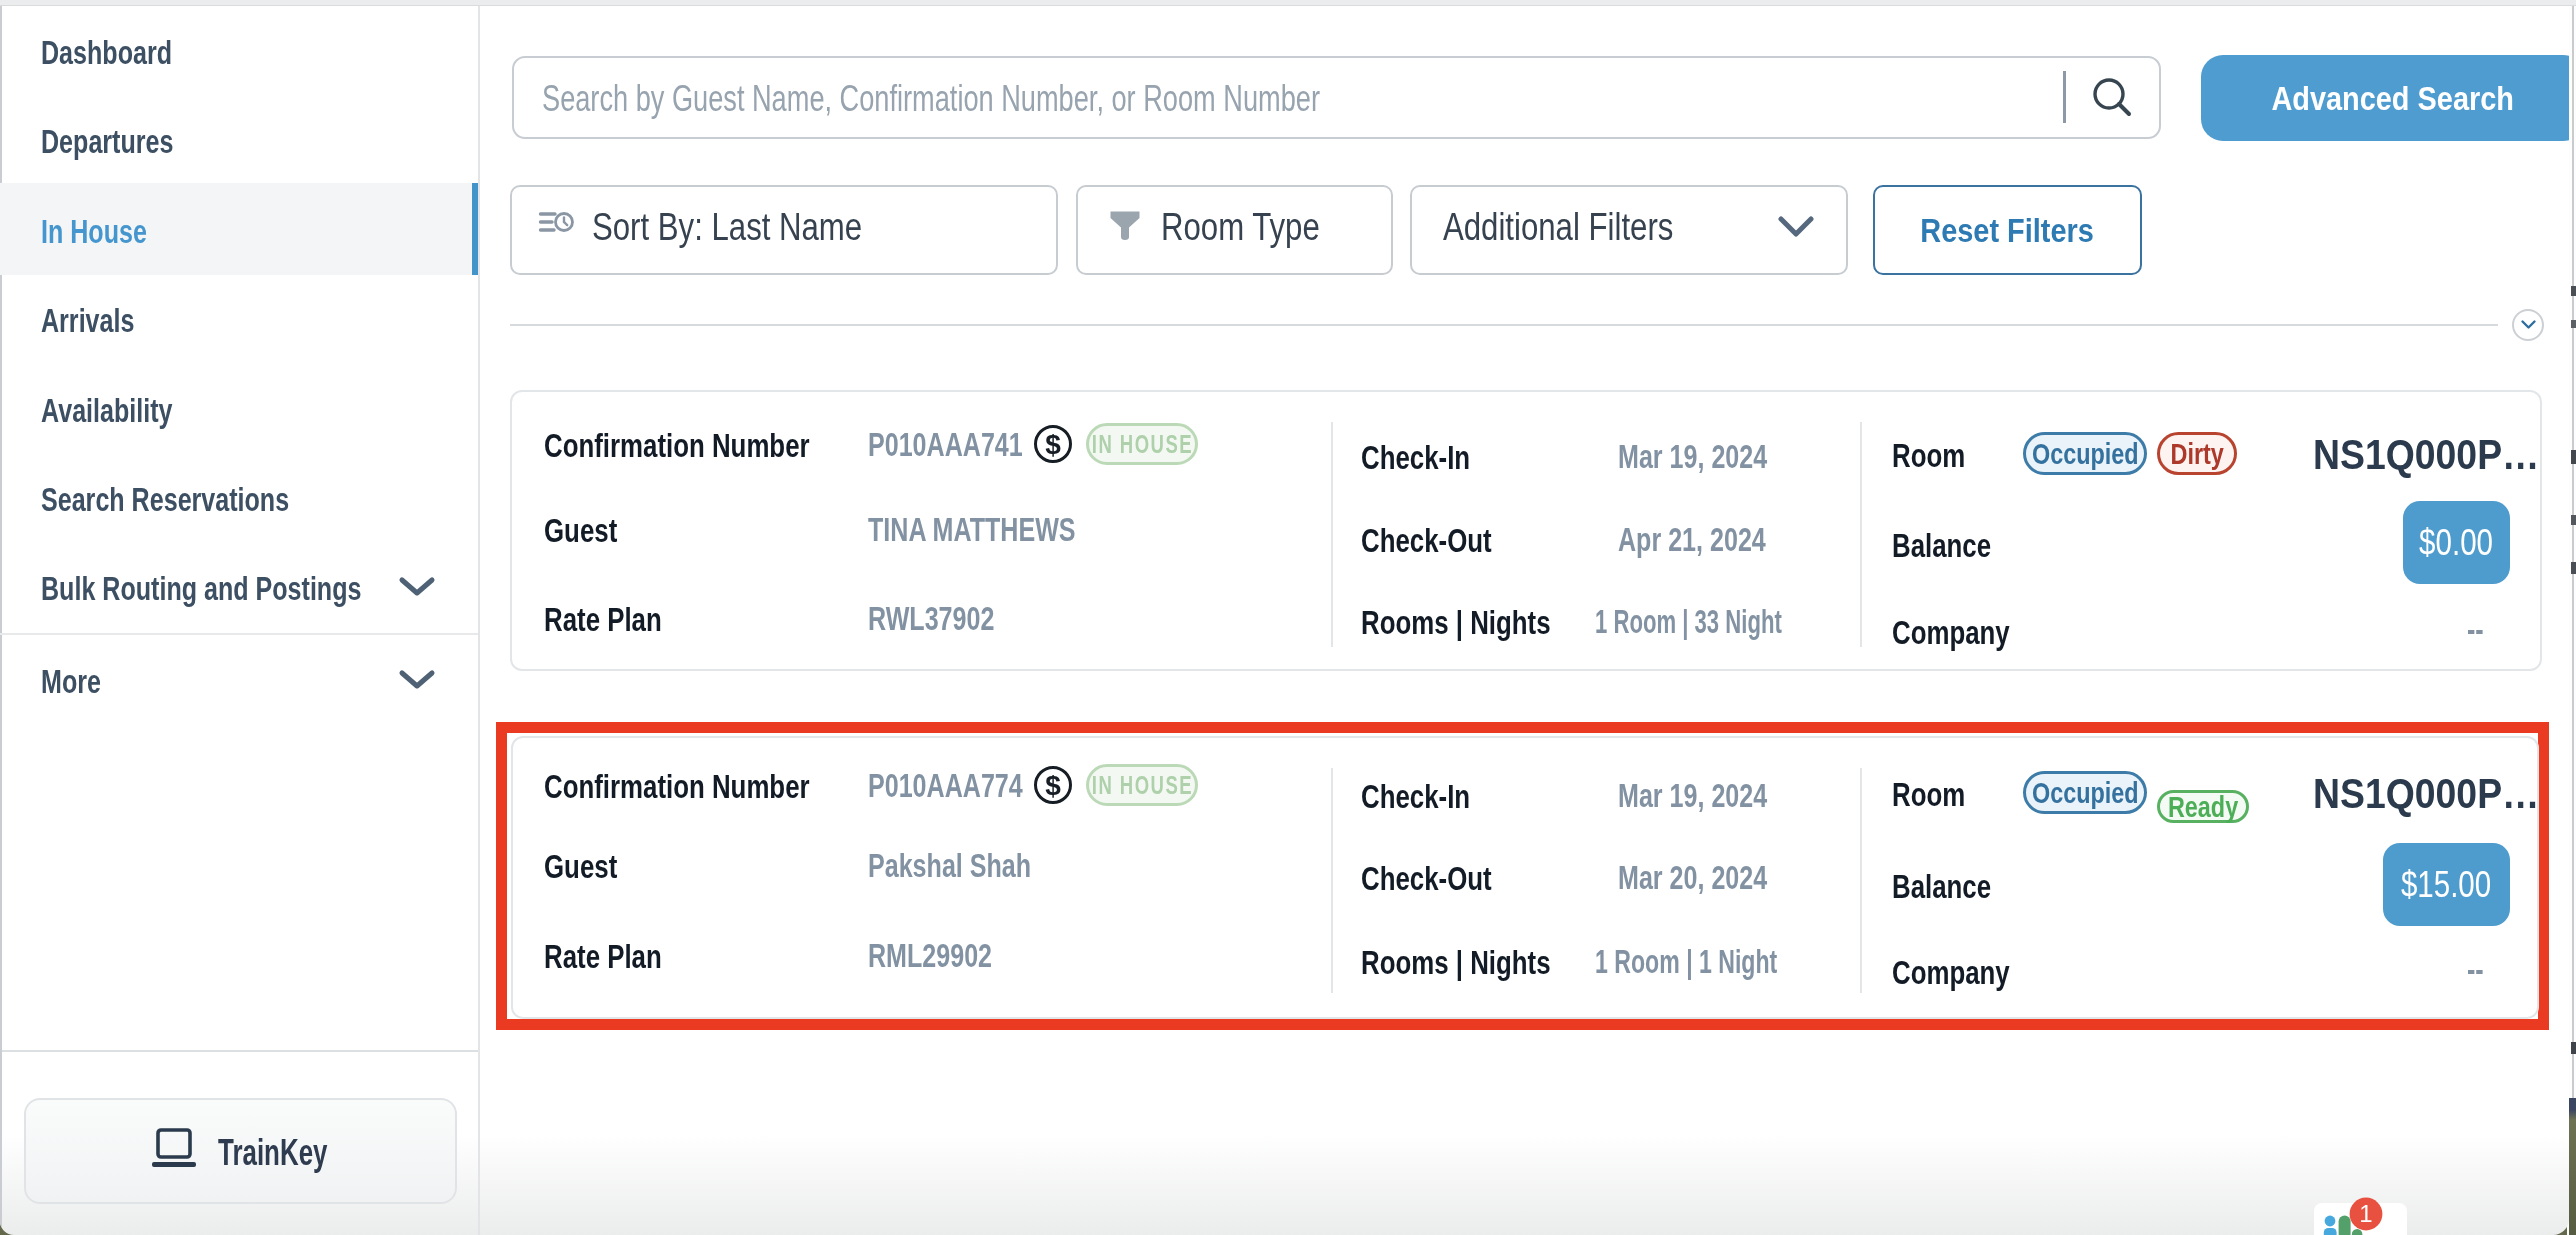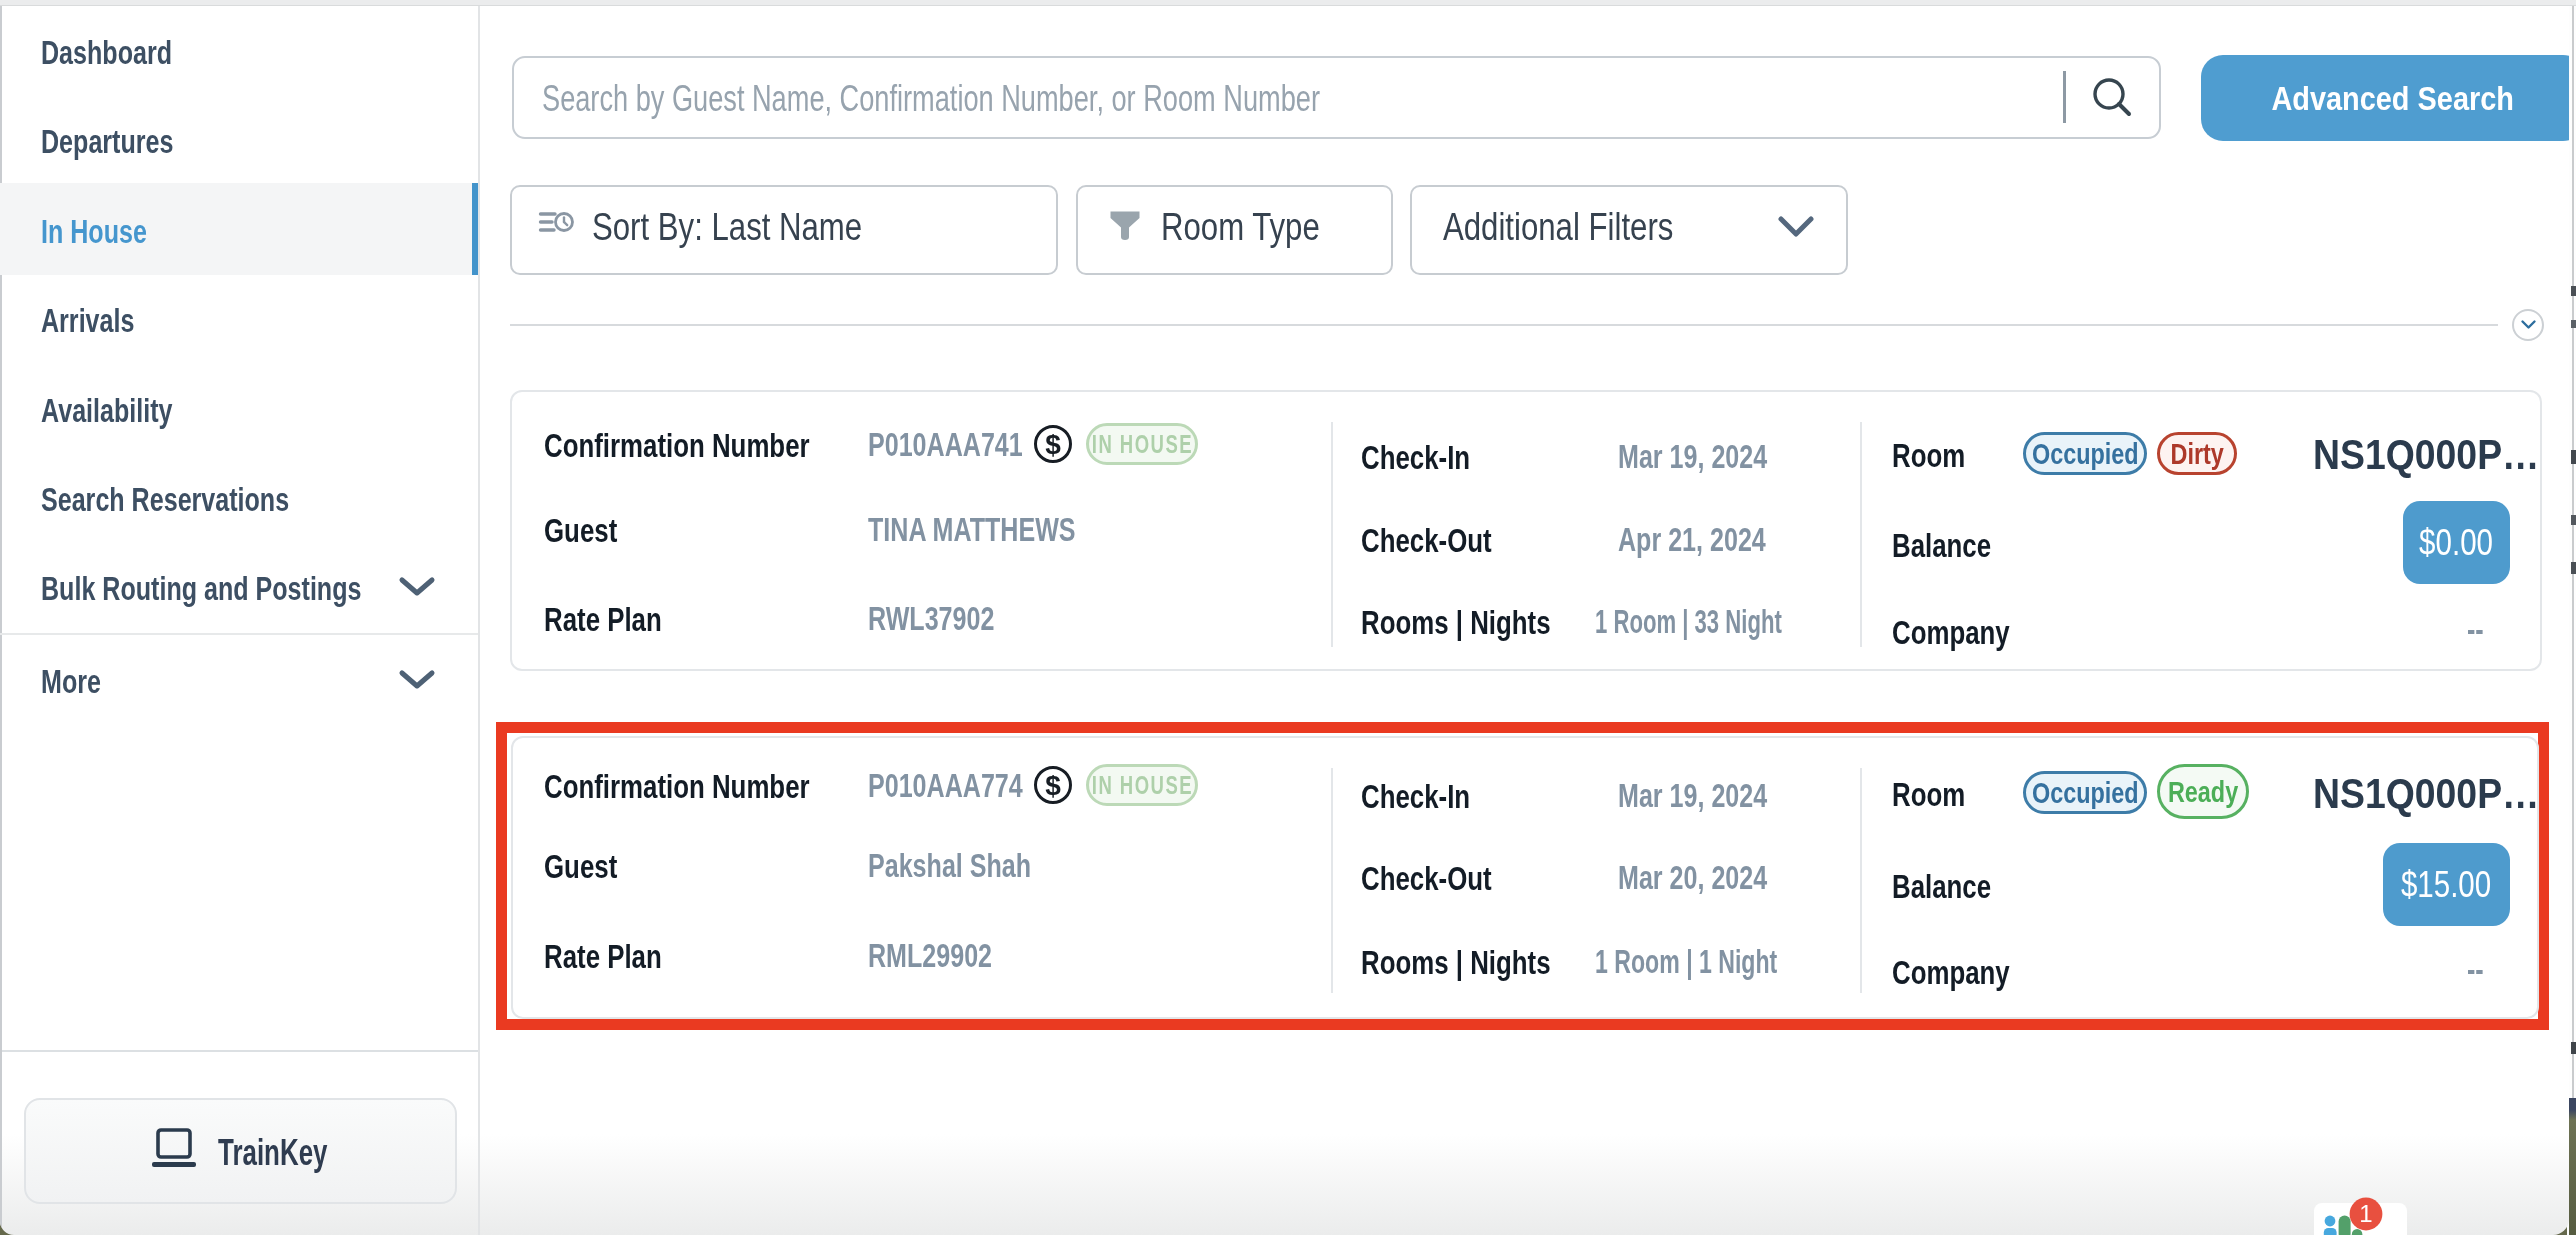--- a/index.html
+++ b/index.html
@@ -109,20 +109,23 @@
     <path d="M1.5 1.5 H30.5 V8 L20 17.5 V27 Q20 30 16 30 Q12 30 12 27 V17.5 L1.5 8 Z" fill="#9aa5ad"></path>
   </svg>
   <span class="t lt" style="left:1161px; top:208px; font-size:38px; color:#36424f; transform:scaleX(.82);">Room Type</span>
 
   <div class="fbox" style="left:1410px; width:438px;"></div>
   <span class="t lt" style="left:1443px; top:208px; font-size:38px; color:#36424f; transform:scaleX(.82);">Additional Filters</span>
   <svg style="left:1778px; top:215px;" width="36" height="24" viewBox="0 0 36 24">
       <path d="M3 4 L18 19 L33 4" fill="none" stroke="#55687e" stroke-width="5" stroke-linecap="round" stroke-linejoin="round"></path>
     </svg>
 
+  <div class="cbtn" id="resetbtn">
+      <span style="font-size:34px; font-weight:bold; color:#2e7ab3; transform:scaleX(.85); line-height:1; white-space:nowrap;">Reset Filters</span>
+    </div>
 
   <div id="hr1"></div>
   <div id="hrcirc"></div>
   <svg style="left:2521px; top:320px;" width="15" height="10" viewBox="0 0 15 10">
       <path d="M1.5 1.5 L7.5 7.5 L13.5 1.5" fill="none" stroke="#2d6e9e" stroke-width="2.4" stroke-linecap="round" stroke-linejoin="round"></path>
     </svg>
 
   <div class="card" style="left:510px; top:390px; width:2032px; height:281px;"></div>
   <span class="t lt clabel" style="left:544px; top:428px;">Confirmation Number</span>
   <span class="t lt clabel" style="left:544px; top:513px;">Guest</span>
@@ -183,21 +186,21 @@
   <span class="t lt cval" style="left:1618px; top:779px;">Mar 19, 2024</span>
   <span class="t lt cval" style="left:1618px; top:861px;">Mar 20, 2024</span>
   <span class="t lt cval" style="left:1595px; top:945px; transform:scaleX(.70);">1 Room | 1 Night</span>
   <div class="cdiv" style="left:1860px; top:768px; height:225px;"></div>
   <span class="t lt clabel" style="left:1892px; top:777px;">Room</span>
   <span class="t lt clabel" style="left:1892px; top:869px;">Balance</span>
   <span class="t lt clabel" style="left:1892px; top:955px;">Company</span>
   <div class="pill" style="left:2023px; top:771px; width:124px; height:43px; border:3px solid #3d7ca8; background:#e9f3f9;">
       <span style="font-size:30px; color:#35719f; transform:scaleX(.78);">Occupied</span>
     </div>
-  <div class="pill" style="left:2157px; top:764px; width:92px; height:55px; border:3px solid #57b161; background:#f4faf4;">
+  <div class="pill" style="left:2157px; top:790px; width:92px; height:33px; border:3px solid #57b161; background:#f4faf4;">
       <span style="font-size:30px; color:#4cae57; transform:scaleX(.78);">Ready</span>
     </div>
   <span class="t lt room" style="left:2313px; top:773px;">NS1Q000P…</span>
   <div class="chip" style="left:2383px; top:843px; width:127px; height:83px;">
       <span>$15.00</span>
     </div>
   <span class="t lt cval" style="left:2467px; top:953px;">--</span>
 
   <div style="position:absolute; left:2314px; top:1203px; width:93px; height:32px; background:#fff; border-radius:8px 8px 0 0;"></div>
   <svg style="left:2317px; top:1190px;" width="75" height="46" viewBox="0 0 75 46">

